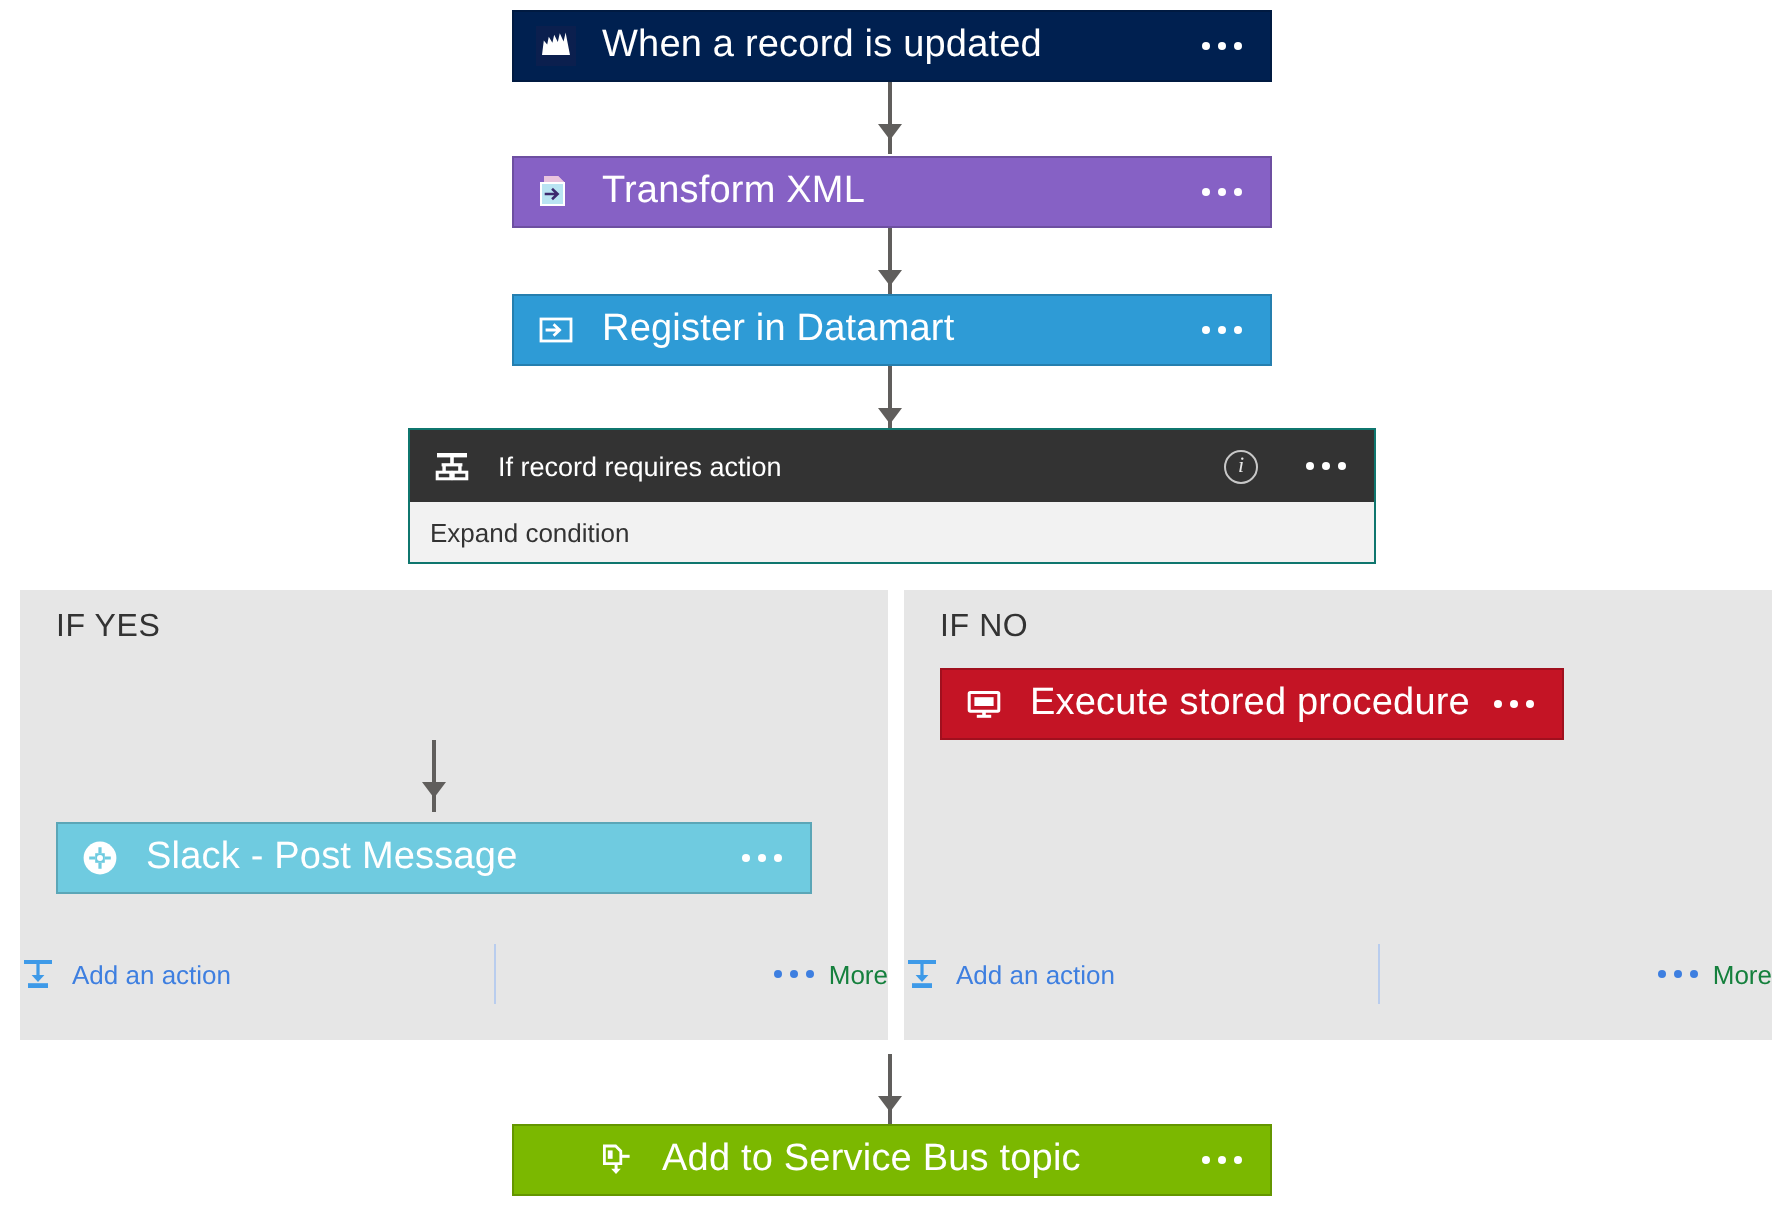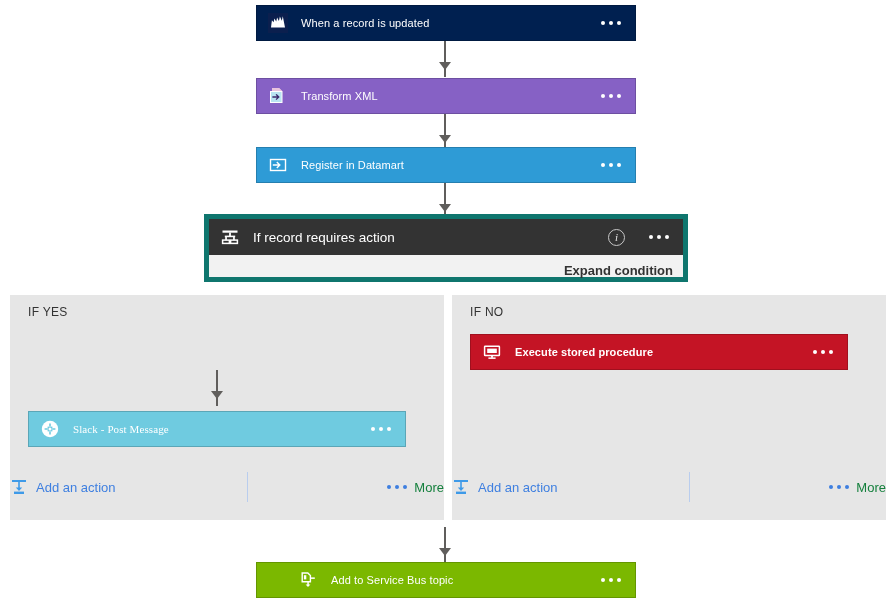--- a/index.html
+++ b/index.html
@@ -16,21 +16,21 @@
   }
 
   
   .card {
     position: absolute;
     display: flex;
     align-items: center;
     box-sizing: border-box;
     height: 36px;
     color: #ffffff;
-    font-size: 11px;
+    font-size: 19px;
     padding: 0 14px 0 10px;
     border: 1px solid rgba(0,0,0,0.18);
     user-select: none;
   }
   .card .ico {
     width: 22px;
     height: 22px;
     flex: 0 0 22px;
     margin-right: 12px;
     display: flex;
@@ -70,21 +70,21 @@
     width: 0; height: 0;
     border-left: 6px solid transparent;
     border-right: 6px solid transparent;
     border-top: 8px solid #605e5c;
   }
 
   
   #condition-block {
     position: absolute;
     box-sizing: border-box;
-    border: 5px solid #0f766e;
+    border: 1px solid #0f766e;
     background: #f2f2f2;
   }
   #condition-header {
     height: 36px;
     background: #333333;
     display: flex;
     align-items: center;
     padding: 0 14px 0 10px;
     color: #ffffff;
     font-size: 13.5px;
@@ -101,42 +101,41 @@
     font-family: "Liberation Serif", serif;
     font-size: 11px; font-style: italic;
     color: #e8e8e8;
     margin-right: 14px;
     flex: 0 0 auto;
   }
   #condition-body {
     height: 30px;
     display: flex;
     align-items: center;
-    justify-content: flex-end;
+    justify-content: flex-start;
     padding: 0 10px;
     box-sizing: border-box;
-    font-weight: bold;
   }
   #expand-condition-link {
     color: #333333;
     font-size: 13px;
     cursor: pointer;
   }
 
   
   .branch-panel {
     position: absolute;
     background: #e6e6e6;
     box-sizing: border-box;
   }
   .branch-label {
     position: absolute;
     top: 10px;
     left: 18px;
-    font-size: 12px;
+    font-size: 16px;
     color: #333333;
     letter-spacing: .3px;
   }
   .branch-footer {
     position: absolute;
     bottom: 18px;
     left: 0;
     width: 100%;
     display: flex;
     align-items: center;
@@ -255,21 +254,21 @@
   </div>
 </div>
 
 <div class="branch-panel" style="left:10px; top:295px; width:434px; height:225px;">
   <div class="branch-label">IF YES</div>
 
 
   <div class="conn" style="left:206px; top:75px; height:36px;"></div>
   <div class="arrowhead" style="left:201px; top:96px;"></div>
 
-  <div class="card" style="left:18px; top:116px; width:378px; background:#6fcbe0;font-family:Liberation Serif, serif;">
+  <div class="card" style="left:18px; top:116px; width:378px; background:#6fcbe0;">
     <span class="ico">
       <svg width="20" height="20" viewBox="0 0 20 20">
         <circle cx="10" cy="10" r="8.2" fill="#ffffff"></circle>
         <path d="M9.2 4.6 h1.6 v3.0 h-1.6 z M9.2 12.4 h1.6 v3.0 h-1.6 z M4.6 9.2 h3.0 v1.6 h-3.0 z M12.4 9.2 h3.0 v1.6 h-3.0 z" fill="#6fcbe0"></path>
         <path d="M7.6 7.6 h4.8 v4.8 h-4.8 z" fill="#6fcbe0"></path>
         <circle cx="10" cy="10" r="1.5" fill="#ffffff"></circle>
       </svg>
     </span>
     <span class="ttl">Slack - Post Message</span>
     <span class="ellipsis">
@@ -299,21 +298,21 @@
           <i></i>
         </span>
       <span>More</span>
     </div>
   </div>
 </div>
 
 <div class="branch-panel" style="left:452px; top:295px; width:434px; height:225px;">
   <div class="branch-label">IF NO</div>
 
-  <div class="card" style="left:18px; top:39px; width:378px; background:#c41425;font-weight:bold;">
+  <div class="card" style="left:18px; top:39px; width:312px; background:#c41425;">
     <span class="ico">
       <svg width="20" height="20" viewBox="0 0 20 20">
         <rect x="2.6" y="4.2" width="14.8" height="9.4" rx="0.6" fill="none" stroke="#ffffff" stroke-width="1.5"></rect>
         <rect x="5.2" y="6.6" width="9.6" height="4.4" fill="#ffffff"></rect>
         <rect x="9.1" y="13.6" width="1.8" height="2.2" fill="#ffffff"></rect>
         <rect x="6.4" y="15.4" width="7.2" height="1.5" fill="#ffffff"></rect>
       </svg>
     </span>
     <span class="ttl">Execute stored procedure</span>
     <span class="ellipsis">

